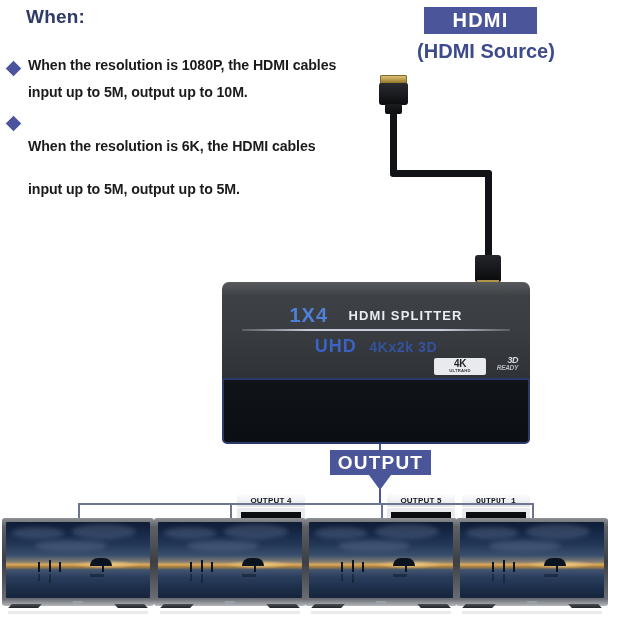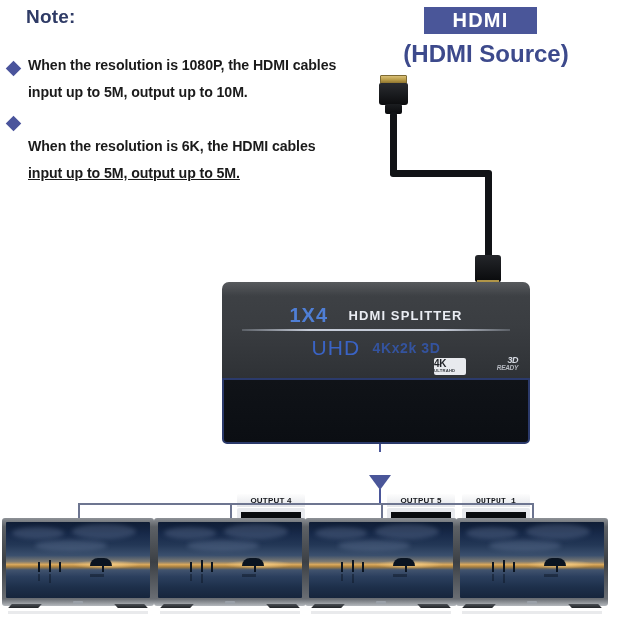--- a/index.html
+++ b/index.html
@@ -34,21 +34,21 @@
     background: #4a5699;
     color: #ffffff;
     font-weight: bold;
     text-align: center;
     letter-spacing: 1.2px;
     display: flex; align-items: center; justify-content: center;
   }
   #input-badge { left: 424px; top: 7px; width: 113px; height: 27px; font-size: 20px; }
   #input-sub {
     position: absolute; left: 386px; top: 40px; width: 200px;
-    text-align: center; font-size: 24px; font-weight: bold; color: #3d4a8c;
+    text-align: center; font-size: 20px; font-weight: bold; color: #3d4a8c;
   }
 
   
   .cable-seg { position: absolute; background: #111316; }
   #plug-head {
     position: absolute; left: 380px; top: 75px; width: 27px; height: 9px;
     background: linear-gradient(#d9bf76, #b99c48 55%, #8e7430);
     border: 1px solid #7d6a33; border-radius: 1px;
   }
   #plug-body {
@@ -108,31 +108,31 @@
   }
   #dev-rule {
     position: absolute; left: 20px; top: 47px; width: 268px; height: 2px;
     background: linear-gradient(90deg, rgba(190,200,215,.25), #c6ccd8 25%, #c6ccd8 75%, rgba(190,200,215,.25));
   }
   .dev-sub-row {
     position: absolute; top: 54px; left: 0; width: 308px;
     text-align: center; white-space: nowrap;
   }
   .t-uhd {
-    font-size: 21px; font-weight: normal; color: #3a63c4;
+    font-size: 18px; font-weight: bold; color: #3a63c4;
     letter-spacing: 1px; vertical-align: middle;
   }
   .t-4k2k {
     font-size: 14px; font-weight: bold; color: #34539e;
     letter-spacing: .6px; margin-left: 8px; vertical-align: middle;
   }
   #badge-4k {
-    position: absolute; left: 212px; top: 76px; width: 32px; height: 17px;
+    position: absolute; left: 212px; top: 76px; width: 52px; height: 17px;
     background: #e8eaee; border-radius: 2px;
-    display: flex; flex-direction: column; align-items: flex-start; justify-content: center;
+    display: flex; flex-direction: column; align-items: center; justify-content: center;
     line-height: 1;
   }
   #badge-4k .b4 { font-size: 10px; font-weight: bold; color: #1e2126; letter-spacing: -.3px; }
   #badge-4k .buhd { font-size: 4.2px; font-weight: bold; color: #33373d; letter-spacing: .2px; }
   #badge-3d {
     position: absolute; left: 252px; top: 74px; width: 44px; height: 20px;
     color: #d6dae2; font-weight: bold;
     font-style: italic; line-height: 1;
   }
   #badge-3d .b3d { font-size: 9px; letter-spacing: -.5px; display: block; text-align: right; }
@@ -256,32 +256,32 @@
   #tv1 { left: 2px; }
   #tv2 { left: 154px; }
   #tv3 { left: 305px; }
   #tv4 { left: 456px; }
 </style>
 </head>
 <body>
 
 <div id="stage">
 
-  <div class="note-title">Note:</div>
+  <div class="note-title">When:</div>
 
   <div class="note-item">
     <span class="bullet" style="left:8px; top:63px;"></span>
     <div class="note-line" style="top:57px;">When the resolution is 1080P, the HDMI cables</div>
     <div class="note-line" style="top:84px;text-align:right;">input up to 5M, output up to 10M.</div>
   </div>
 
   <div class="note-item">
     <span class="bullet" style="left:8px; top:118px;"></span>
     <div class="note-line" style="top:138px;">When the resolution is 6K, the HDMI cables</div>
-    <div class="note-line" style="top:165px;text-decoration:underline;">input up to 5M, output up to 5M.</div>
+    <div class="note-line" style="top:181px;">input up to 5M, output up to 5M.</div>
   </div>
 
   <div class="badge" id="input-badge">HDMI</div>
   <div id="input-sub">(HDMI Source)</div>
 
   <div>
     <div id="plug-head"></div>
     <div id="plug-body"></div>
     <div id="plug-taper"></div>
     <div class="cable-seg" id="cable-v1"></div>
@@ -329,20 +329,21 @@
         <div class="port-jack"></div>
       </div>
       <div class="port" id="port1">
         <div class="port-label">OUTPUT 1</div>
         <div class="port-jack"></div>
       </div>
     </div>
   </div>
 
   <div id="out-line-top"></div>
+  <div class="badge" id="out-badge">OUTPUT</div>
   <div id="out-arrow"></div>
   <div id="out-line-mid"></div>
 
   <div>
     <div id="bracket"></div>
     <div class="drop" id="drop1"></div>
     <div class="drop" id="drop2"></div>
     <div class="drop" id="drop3"></div>
     <div class="drop" id="drop4"></div>
   </div>

